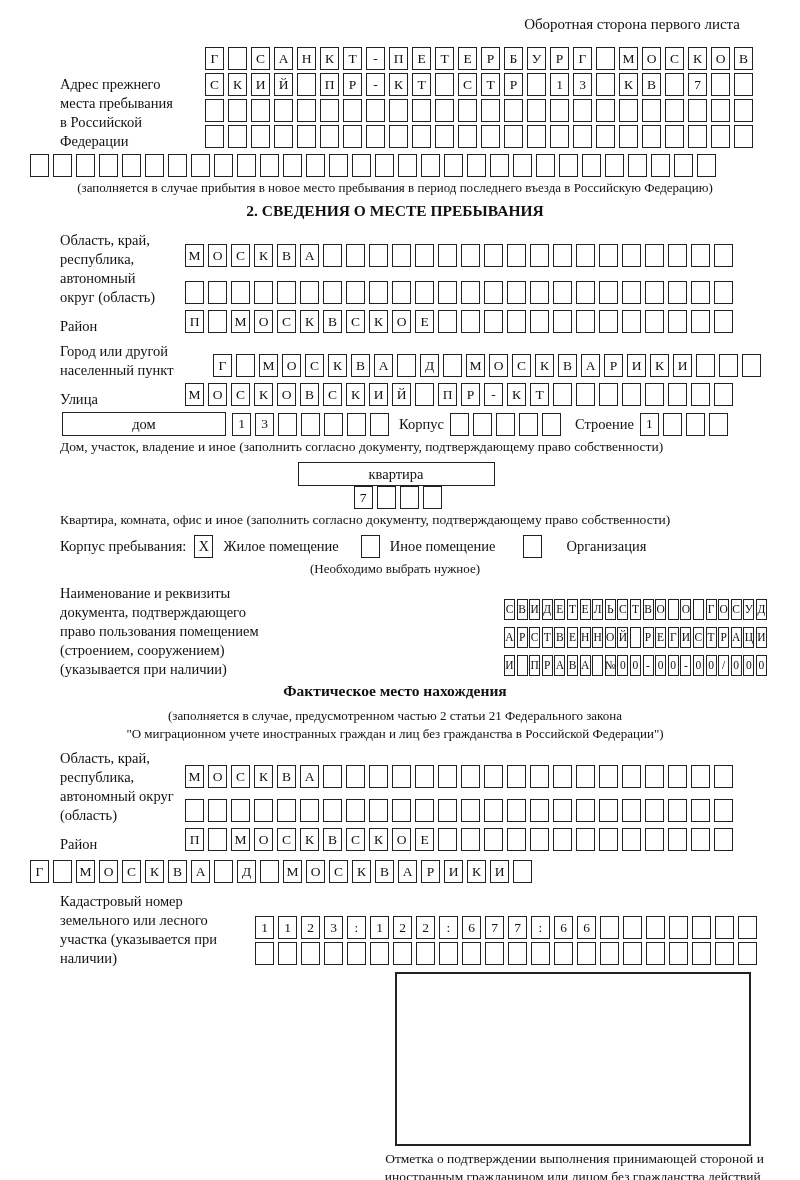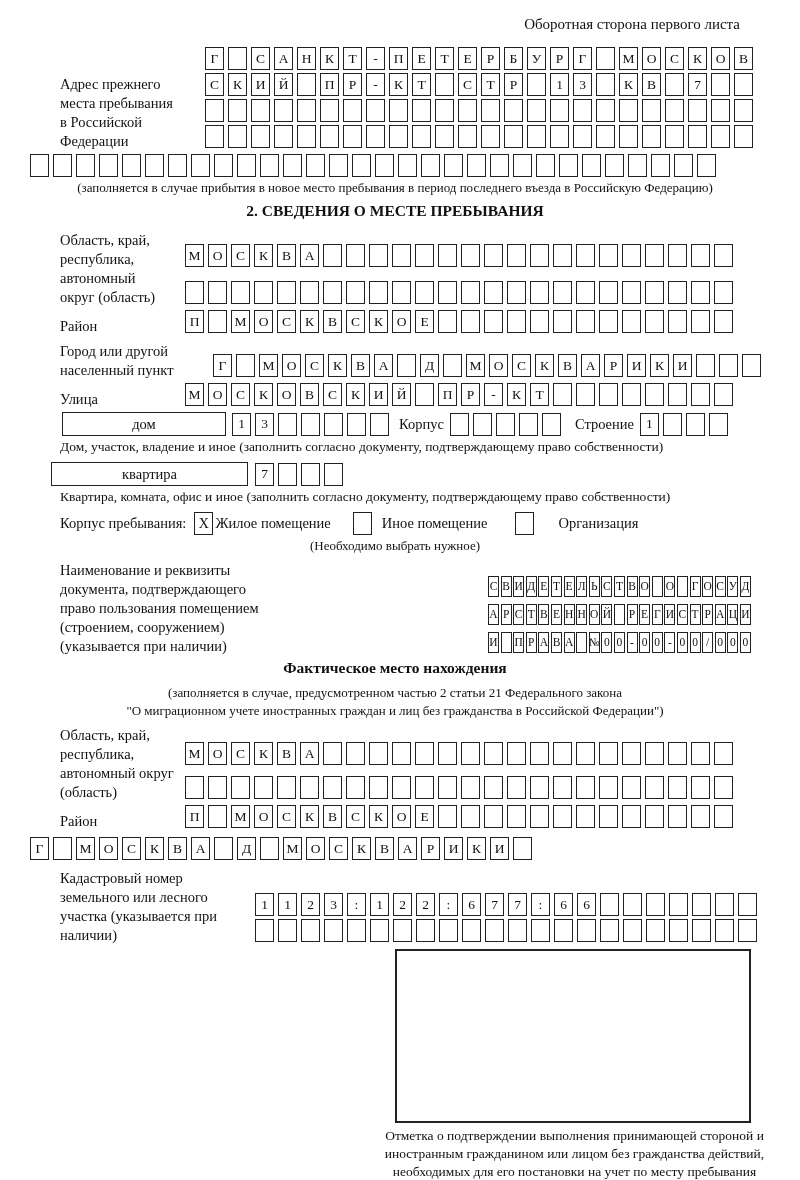--- a/index.html
+++ b/index.html
@@ -369,43 +369,43 @@
     <div class="opt-label" style="margin:0 6px 0 10px;">Строение</div>
     <div class="cellrow" style="margin:0;">
         <span class="cell">1</span>
         <span class="cell"></span>
         <span class="cell"></span>
         <span class="cell"></span>
       </div>
   </div>
   <div class="note-left">Дом, участок, владение и иное (заполнить согласно документу, подтверждающему право собственности)</div>
 
-  <div class="inline-row" style="margin-left:21px;">
+  <div class="inline-row" style="margin-left:2px;flex-direction:column;">
     <div class="typebox" style="width:195px;">квартира</div>
     <div class="cellrow" style="margin:0 0 0 7px;">
         <span class="cell">7</span>
         <span class="cell"></span>
         <span class="cell"></span>
         <span class="cell"></span>
       </div>
   </div>
   <div class="note-left">Квартира, комната, офис и иное (заполнить согласно документу, подтверждающему право собственности)</div>
 
   <div class="inline-row" style="margin-left:30px;">
     <div class="opt-label">Корпус пребывания:</div>
     <span class="checkbox" style="margin-left:8px;">X</span>
-    <span class="opt-label" style="margin-left:2px;">Жилое помещение</span>
+    <span class="opt-label" style="margin-left:10px;">Жилое помещение</span>
     <span class="checkbox" style="margin-left:22px;"></span>
     <span class="opt-label" style="margin-left:10px;">Иное помещение</span>
     <span class="checkbox" style="margin-left:28px;"></span>
     <span class="opt-label" style="margin-left:24px;">Организация</span>
   </div>
   <div class="note-center" style="text-align:center; ">(Необходимо выбрать нужное)</div>
 
-  <div class="field" style="">
+  <div class="field" style="gap:16px;">
     <div class="label" style="width:200px; margin-left:30px; margin-right:228px;">Наименование и реквизиты документа, подтверждающего право пользования помещением (строением, сооружением) (указывается при наличии)</div>
     <div class="rowset">
       <div class="cellrow narrow" style="margin-bottom:7px;">
           <span class="cell">С</span>
           <span class="cell">В</span>
           <span class="cell">И</span>
           <span class="cell">Д</span>
           <span class="cell">Е</span>
           <span class="cell">Т</span>
           <span class="cell">Е</span>

